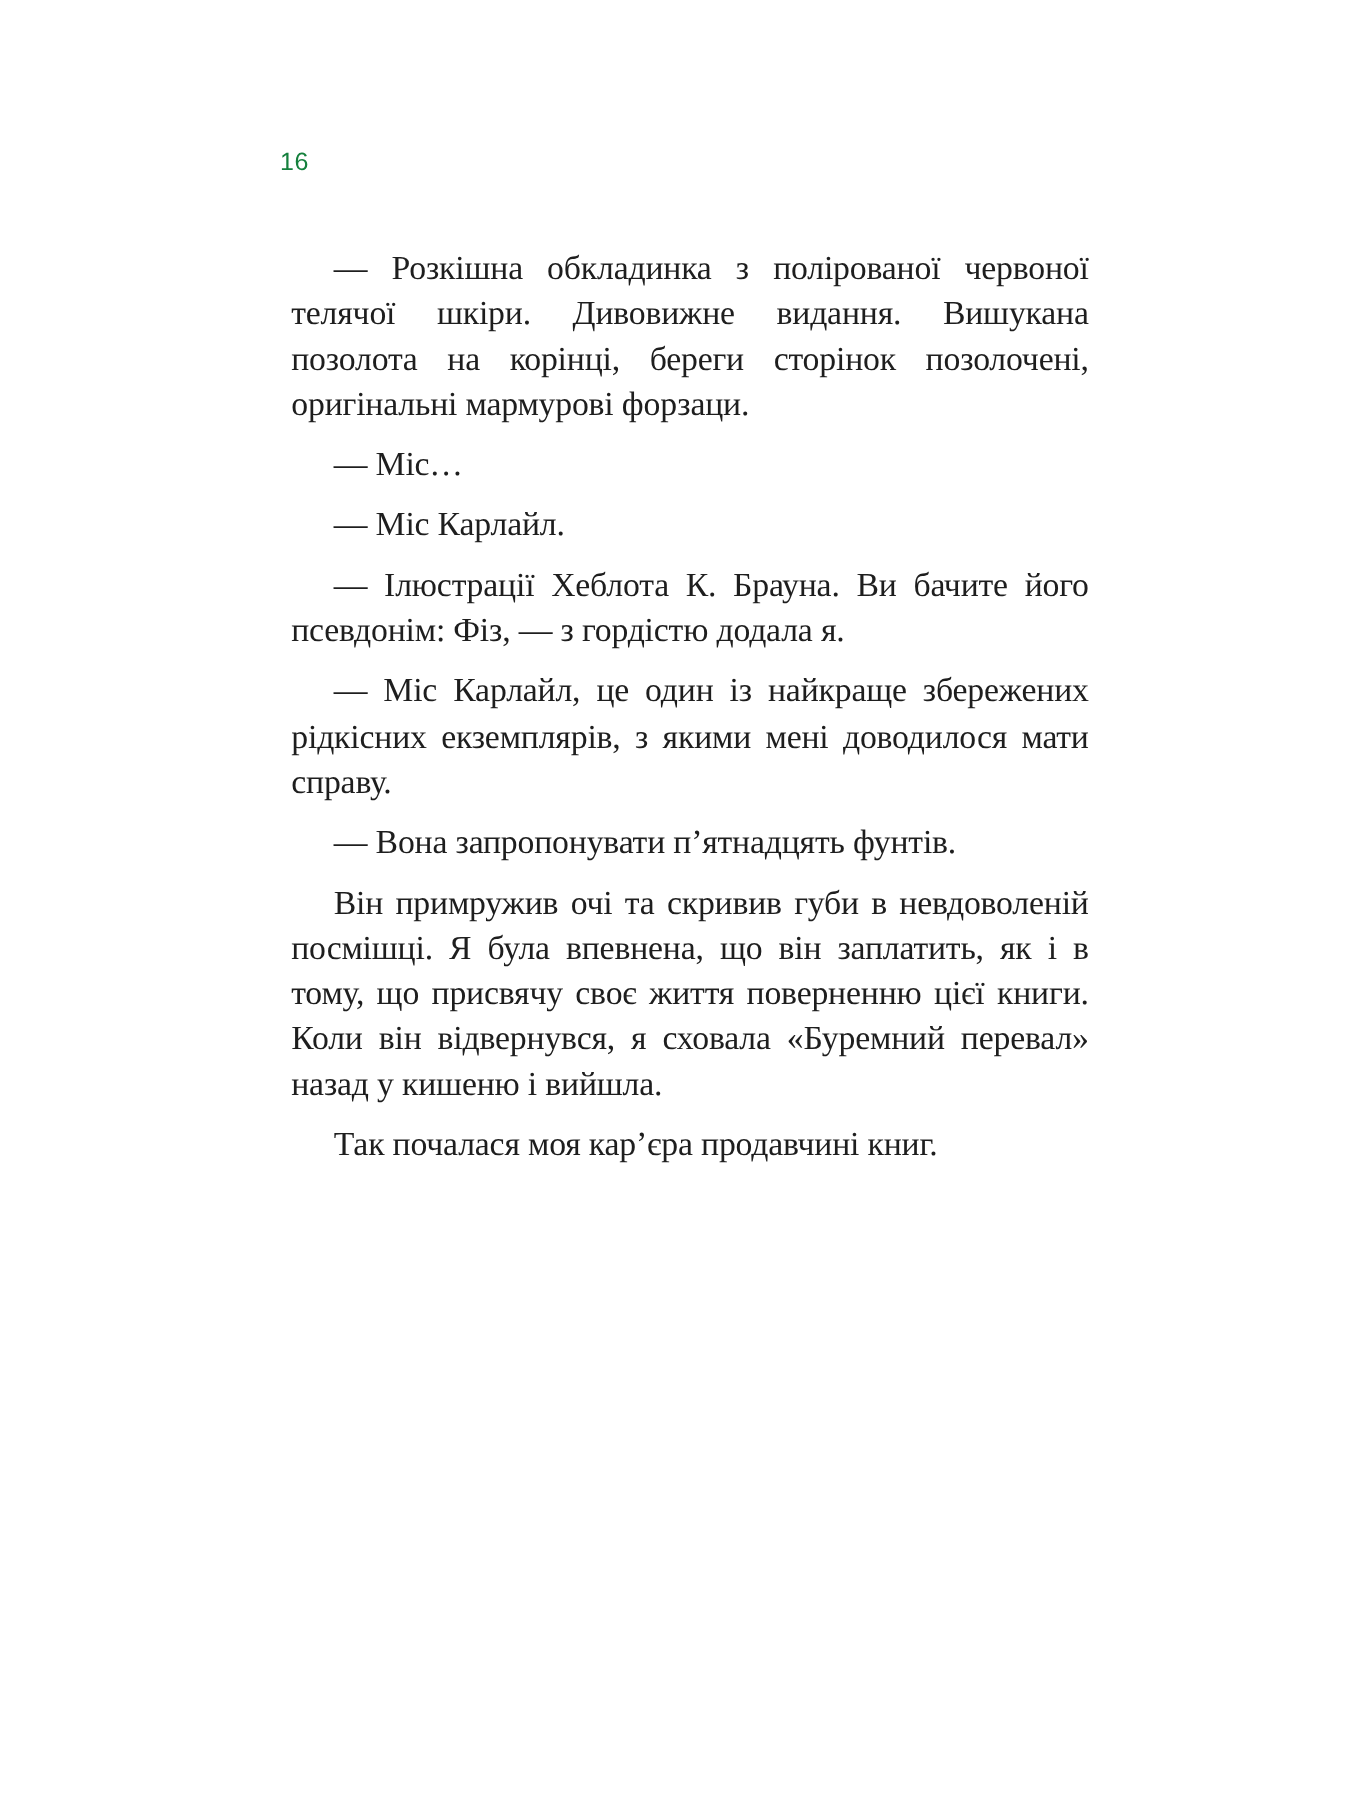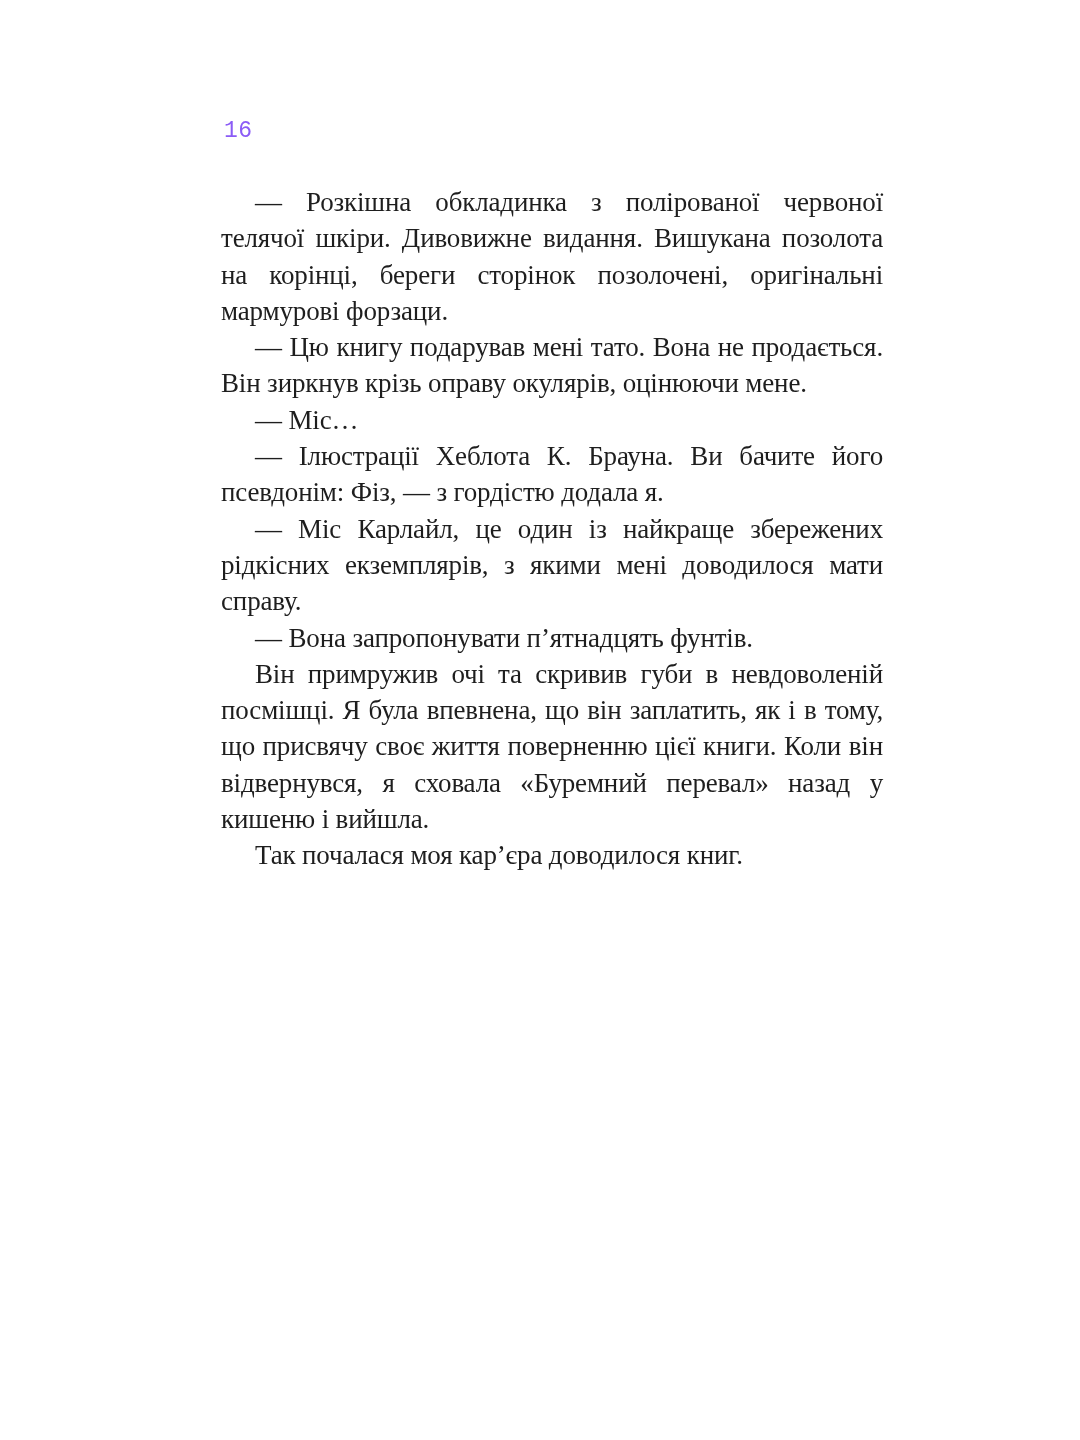--- a/index.html
+++ b/index.html
@@ -16,54 +16,54 @@
   }
   .page {
     position: absolute;
     inset: 0;
     background: #ffffff;
   }
   .page-number {
     position: absolute;
     left: 224px;
     top: 118px;
-    font-family: Liberation Mono, monospace;
-    font-size: 23px;
+    font-family: Liberation Sans, sans-serif;
+    font-size: 20px;
     line-height: 1.2;
-    color: #8b5cf6;
+    color: #15803d;
     letter-spacing: 0.5px;
   }
   .text-block {
     position: absolute;
     left: 221px;
     top: 184px;
     width: 662px;
     color: #1e1e1e;
     font-size: 27px;
     line-height: 36.3px;
     text-align: justify;
     letter-spacing: -0.15px;
   }
   .para {
-    margin: 0;
+    margin: 12px;
     padding: 0;
     text-indent: 34px;
   }
 </style>
 </head>
 <body>
 
 <div class="page">
 
   <div class="page-number">16</div>
 
   <div class="text-block">
     <p class="para">— Розкішна обкладинка з полірованої червоної телячої шкіри. Дивовижне видання. Вишукана позолота на корінці, береги сторінок позолочені, оригінальні мармурові форзаци.</p>
-    <p class="para">— Цю книгу подарував мені тато. Вона не продається. Він зиркнув крізь оправу окулярів, оцінюючи мене.</p>
     <p class="para">— Міс…</p>
+    <p class="para">— Міс Карлайл.</p>
     <p class="para">— Ілюстрації Хеблота К. Брауна. Ви бачите його псевдонім: Фіз, — з гордістю додала я.</p>
     <p class="para">— Міс Карлайл, це один із найкраще збережених рідкісних екземплярів, з якими мені доводилося мати справу.</p>
     <p class="para">— Вона запропонувати п’ятнадцять фунтів.</p>
     <p class="para">Він примружив очі та скривив губи в невдоволеній посмішці. Я була впевнена, що він заплатить, як і в тому, що присвячу своє життя поверненню цієї книги. Коли він відвернувся, я сховала «Буремний перевал» назад у кишеню і вийшла.</p>
-    <p class="para">Так почалася моя кар’єра доводилося книг.</p>
+    <p class="para">Так почалася моя кар’єра продавчині книг.</p>
   </div>
 
 </div>
 
 </body></html>

